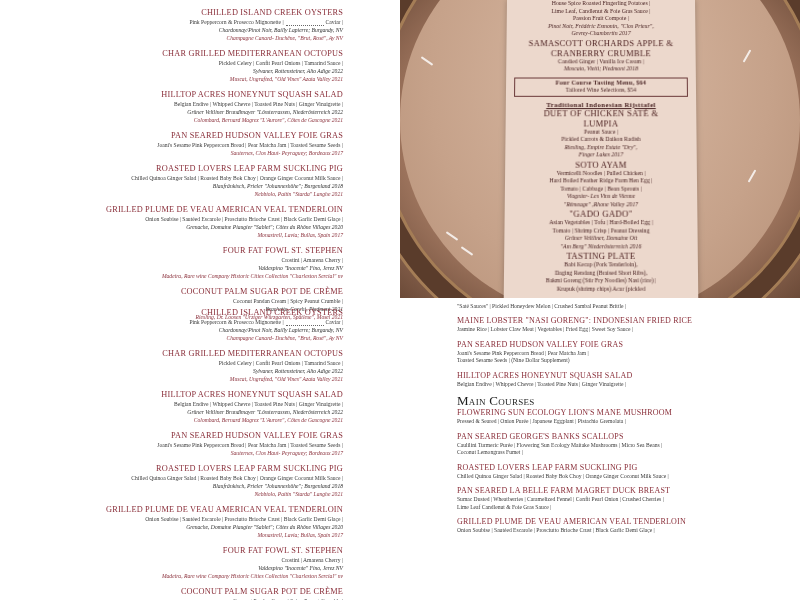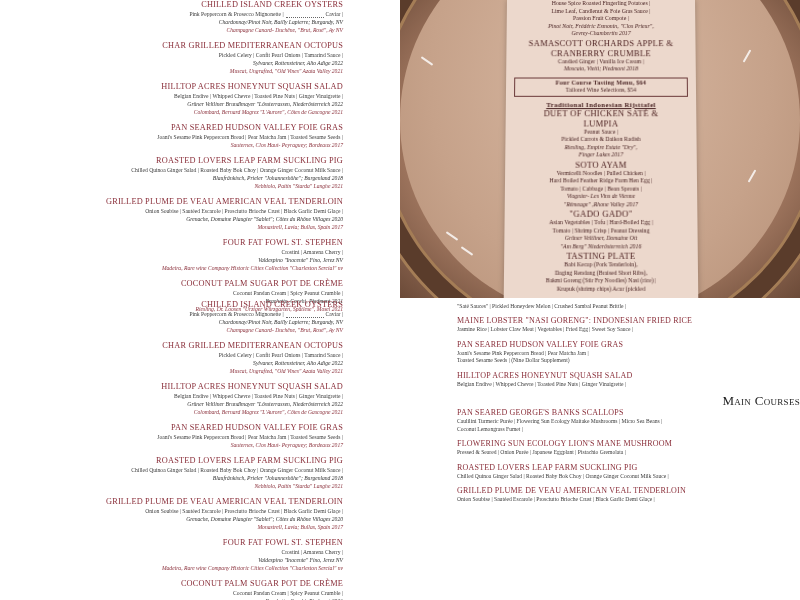--- a/index.html
+++ b/index.html
@@ -1,20 +1,20 @@
 <!DOCTYPE html>
 <html><head>
 <meta charset="utf-8">
 <style>
   * { box-sizing: border-box; margin: 0; padding: 0; }
   html, body { width: 800px; height: 600px; overflow: hidden; background: #ffffff; }
   body { position: relative; font-family: "Liberation Serif", "DejaVu Serif", serif; color: #2b2b2b; }
 
   
-  .left-col { position: absolute; left: 0; top: 0; width: 400px; height: 484px; background: #fff; }
+  .left-col { position: absolute; left: 0; top: 8px; width: 400px; height: 484px; background: #fff; }
   .menu-block { position: absolute; right: 57px; width: 380px; text-align: right; }
   .menu-block.b1 { top: 0px; }
   .menu-block.b2 { top: 300px; }
   .ldish { margin-bottom: 7px; }
   .ldish .title { color: #8a2f3a; font-size: 8.3px; letter-spacing: 0.2px; line-height: 10px; text-transform: uppercase; }
   .ldish .desc { color: #3a3a3a; font-size: 5.6px; line-height: 8px; }
   .ldish .wine1 { color: #2e2e2e; font-size: 5.6px; font-style: italic; line-height: 8px; }
   .ldish .wine2 { color: #8a2f3a; font-size: 5.6px; font-style: italic; line-height: 8px; }
   .script { display: inline-block; width: 38px; height: 6px; border-bottom: 1px dotted #666; vertical-align: middle; margin: 0 2px; }
 
@@ -35,21 +35,21 @@
   .card .box { border: 1px solid #6b3a3a; margin: 4px 8px; padding: 1px 0; }
   .card .box .b { font-weight: bold; font-size: 6px; letter-spacing: 0.3px; }
   .card .u { font-weight: bold; text-decoration: underline; font-size: 6.8px; letter-spacing: 0.4px; }
 
   
   .right-doc { position: absolute; left: 400px; top: 298px; width: 400px; height: 302px; background: #fff; padding-left: 57px; }
   .rdish { margin-bottom: 6px; }
   .rdish .title { color: #8a2f3a; font-size: 8px; line-height: 10px; text-transform: uppercase; letter-spacing: 0.2px; }
   .rdish .desc { color: #3a3a3a; font-size: 5.6px; line-height: 7.5px; }
   .r-top { color: #3a3a3a; font-size: 5.6px; line-height: 8px; margin-top: 4px; margin-bottom: 6px; }
-  .section-title { font-size: 13px; color: #1e1e1e; letter-spacing: 0.3px; line-height: 14px; font-variant: small-caps; text-align: right; }
+  .section-title { font-size: 13px; color: #1e1e1e; letter-spacing: 0.3px; line-height: 14px; font-variant: small-caps; }
 </style>
 </head>
 <body>
 
 <div class="left-col">
   <div class="menu-block b1">
       <div class="ldish">
         <div class="title">Chilled Island Creek Oysters</div>
         <div class="desc"><span>Pink Peppercorn &amp; Prosecco Mignonette |</span><span class="script"></span><span>Caviar |</span></div>
         <div class="wine1">Chardonnay/Pinot Noir, Bailly Lapierre; Burgandy, NV</div>
@@ -212,30 +212,35 @@
         <div class="desc">Toasted Sesame Seeds | (Nine Dollar Supplement)</div>
       </div>
       <div class="rdish">
         <div class="title">Hilltop Acres Honeynut Squash Salad</div>
         <div class="desc">Belgian Endive | Whipped Chevre | Toasted Pine Nuts | Ginger Vinaigrette |</div>
       </div>
     </div>
   <div class="section-title">Main Courses</div>
   <div id="mains">
       <div class="rdish">
+        <div class="title">Flowering Sun Ecology Lion's Mane Mushroom</div>
+        <div class="desc">Pressed &amp; Seared | Onion Purée | Japanese Eggplant | Pistachio Gremolata |</div>
+      </div>
+      <div class="rdish">
         <div class="title">Pan Seared George's Banks Scallops</div>
         <div class="desc">Caulilini Turmeric Purée | Flowering Sun Ecology Maitake Mushrooms | Micro Sea Beans |</div>
         <div class="desc">Coconut Lemongrass Fumet |</div>
       </div>
       <div class="rdish">
-        <div class="title">Flowering Sun Ecology Lion's Mane Mushroom</div>
-        <div class="desc">Pressed &amp; Seared | Onion Purée | Japanese Eggplant | Pistachio Gremolata |</div>
-      </div>
-      <div class="rdish">
         <div class="title">Roasted Lovers Leap Farm Suckling Pig</div>
         <div class="desc">Chilled Quinoa Ginger Salad | Roasted Baby Bok Choy | Orange Ginger Coconut Milk Sauce |</div>
       </div>
       <div class="rdish">
+        <div class="title">Pan Seared La Belle Farm Magret Duck Breast</div>
+        <div class="desc">Sumac Dusted | Wheatberries | Caramelized Fennel | Confit Pearl Onion | Crushed Cherries |</div>
+        <div class="desc">Lime Leaf Candlenut &amp; Foie Gras Sauce |</div>
+      </div>
+      <div class="rdish">
         <div class="title">Grilled Plume de Veau American Veal Tenderloin</div>
         <div class="desc">Onion Soubise | Sautéed Escarole | Prosciutto Brioche Crust | Black Garlic Demi Glaçe |</div>
       </div>
     </div>
 </div>
 
 </body></html>

